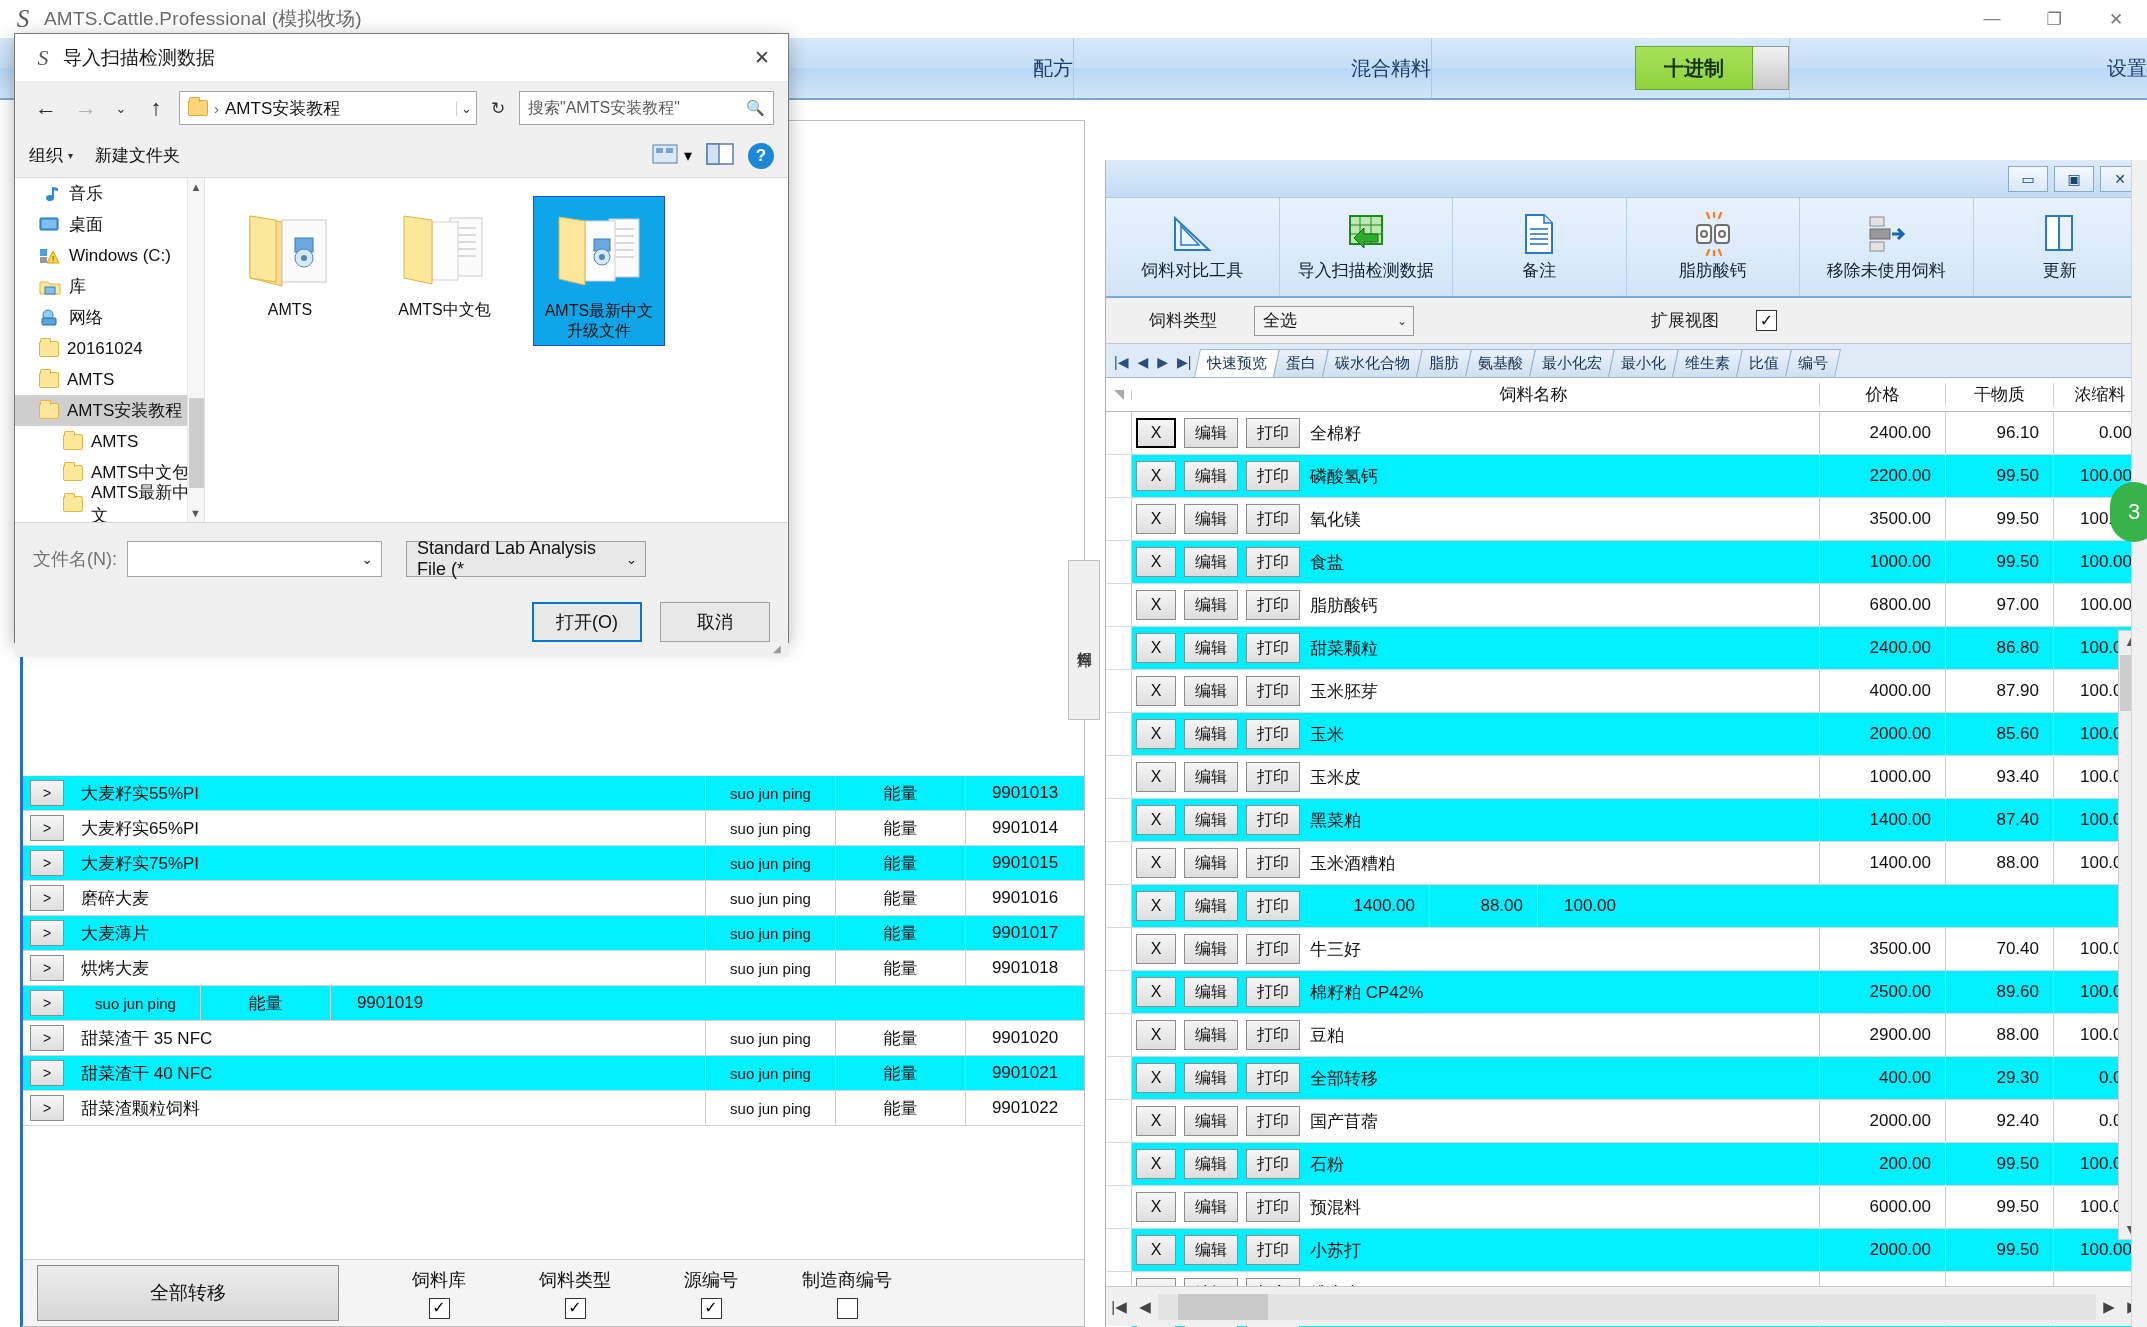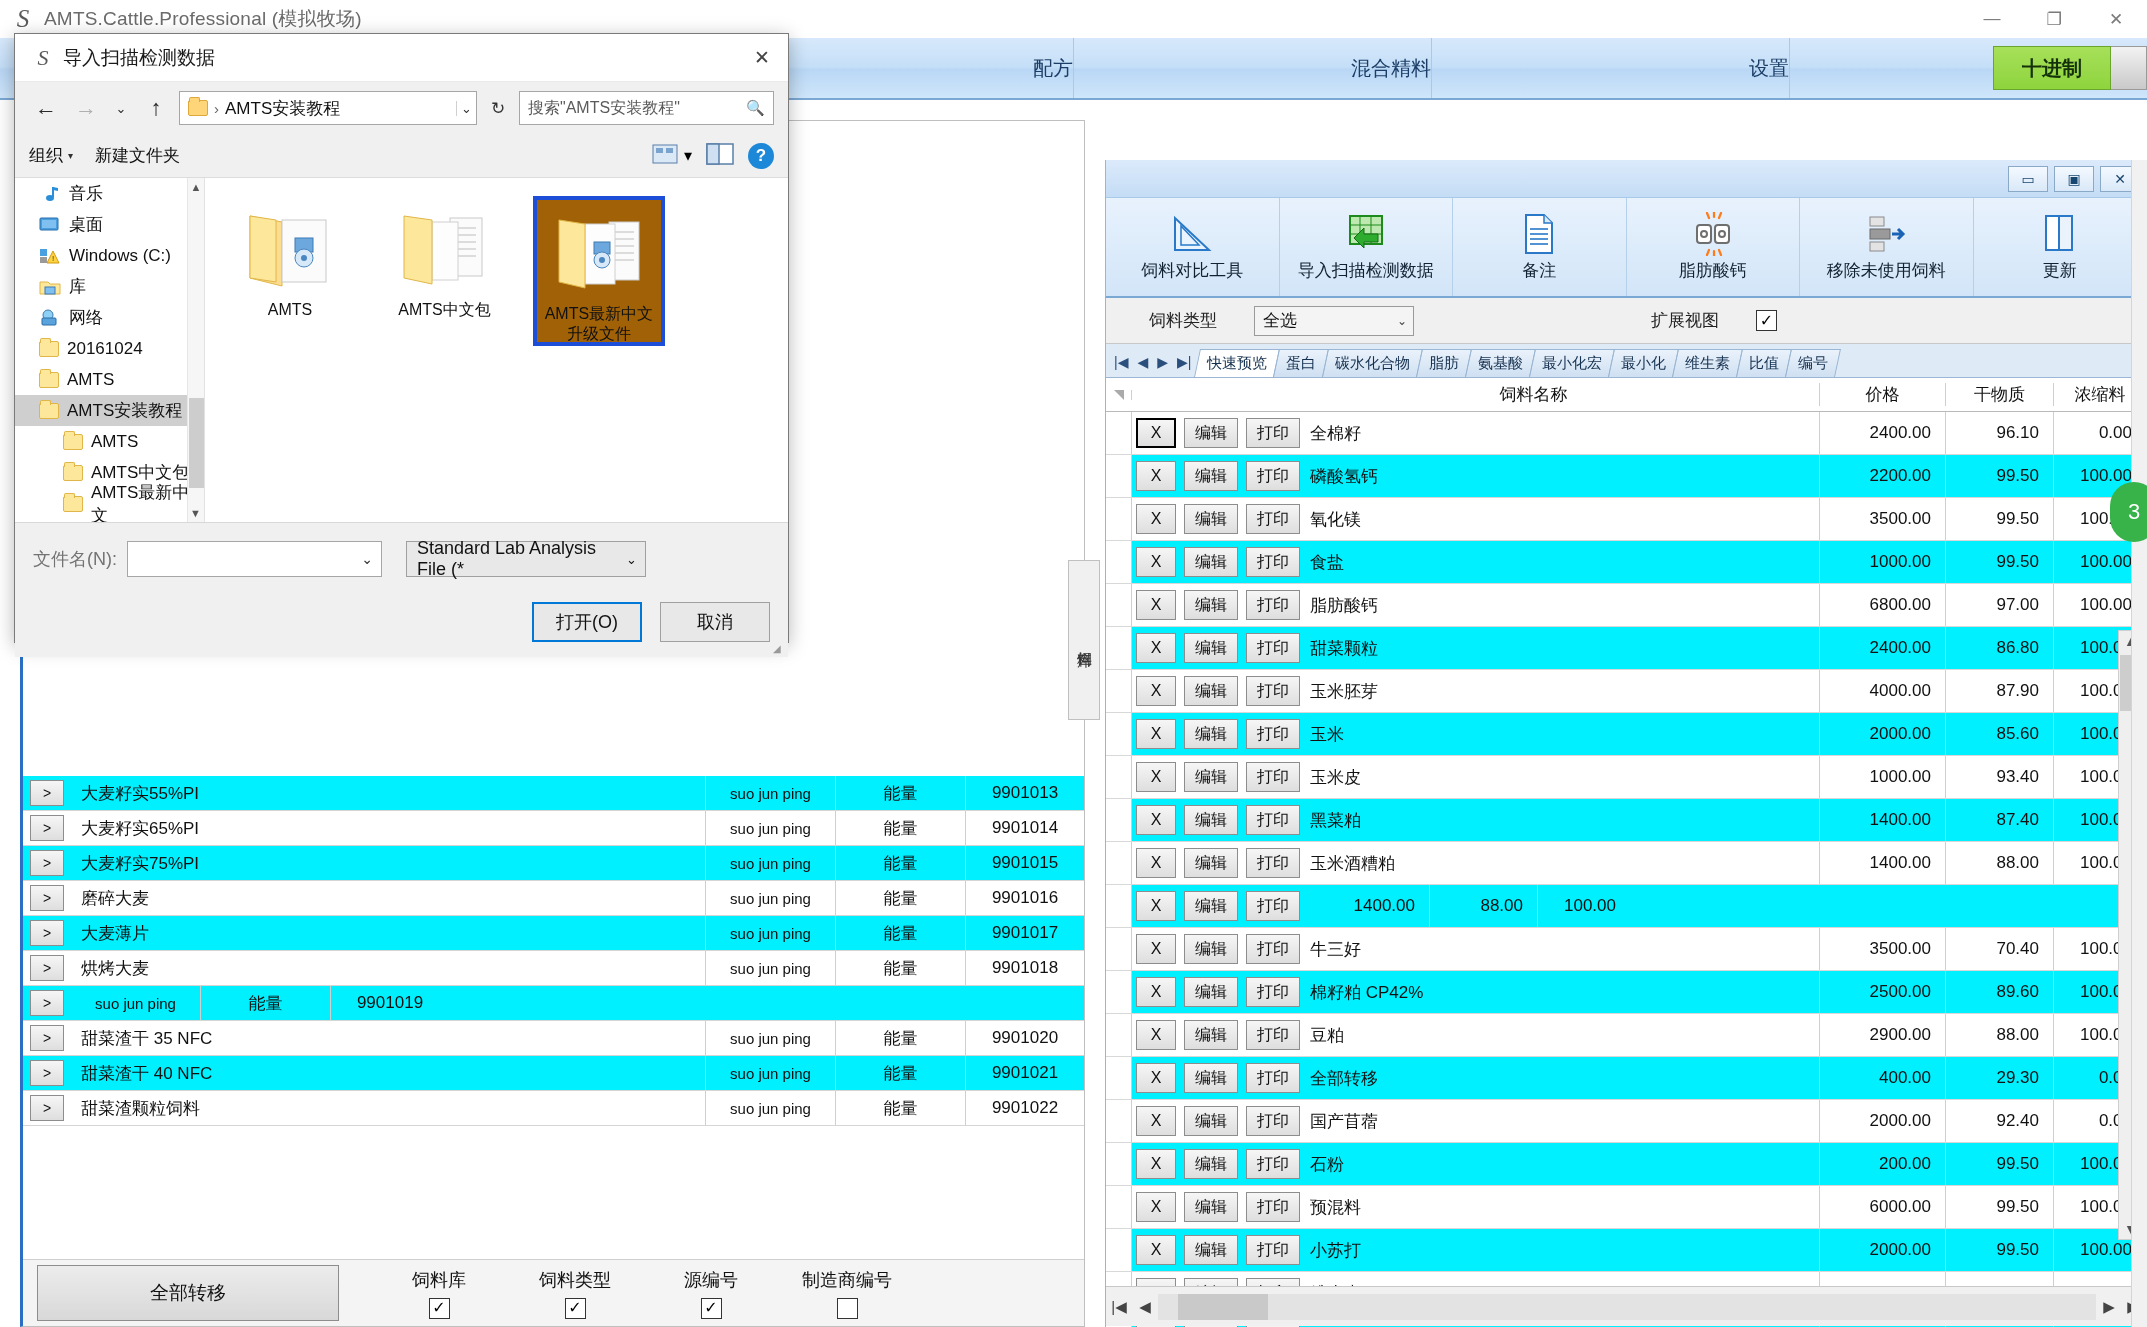--- a/index.html
+++ b/index.html
@@ -268,21 +268,21 @@
   .tfolder { width:20px; height:16px; background:#fde79a; border:1px solid #e0b648; border-radius:2px; position:relative; flex:0 0 20px;}
   .tfolder:after{content:"";position:absolute;left:0;top:-4px;width:9px;height:4px;background:#fde79a;border:1px solid #e0b648;border-bottom:none;border-radius:2px 2px 0 0;}
   .tscroll { position:absolute; right:0; top:0; width:17px; height:100%; background:#f6f6f6; border-left:1px solid #e6e6e6;}
   .tscroll .tarrow{ height:18px; text-align:center; font-size:11px; color:#555; line-height:18px;}
   .tscroll .tthumb{ position:absolute; left:1px; top:220px; width:15px; height:90px; background:#cdcdcd;}
 
   .dlg-files { flex:1 1 auto; background:#fff; position:relative; padding:18px 0 0 10px; }
   .fileitem { width:132px; height:150px; display:inline-flex; flex-direction:column;
               align-items:center; justify-content:flex-start; gap:8px; margin:0 9px; vertical-align:top;
               padding-top:6px; }
-  .fileitem.sel { background:#a16207; border:4px solid #1d4ed8; }
+  .fileitem.sel { background:#0ea5e9; border:1px solid #1d4ed8; }
   .flabel { font-size:16px; color:#111; text-align:center; line-height:1.25; width:118px; }
 
   .dlg-fn { height:72px; display:flex; align-items:center; background:#f0f0f0; padding:0 18px; }
   .fnlabel { font-size:18px; color:#737373; margin-right:10px; }
   .fninput { width:255px; height:36px; background:#fff; border:1px solid #a6a6a6;
              display:flex; align-items:center; justify-content:flex-end; padding-right:8px; }
   .fninput .v { font-size:14px; color:#333; }
   .typecombo { width:240px; height:36px; margin-left:24px; background:#e8e8e8; border:1px solid #a0a0a0;
                display:flex; align-items:center; justify-content:space-between; padding:0 8px 0 10px;
                font-size:18px; color:#111; }
@@ -322,28 +322,28 @@
     </div>
     <div class="rtab">
       <span>饲料</span>
     </div>
     <div class="rtab">
       <span>配方</span>
     </div>
     <div class="rtab">
       <span>混合精料</span>
     </div>
-    <div class="rtab">
-      <span>设置</span>
-    </div>
     <div class="rtab active">
       <div class="pill">
         <div class="pill-main">十进制</div>
         <div class="pill-side"></div>
       </div>
+    </div>
+    <div class="rtab">
+      <span>设置</span>
     </div>
   </div>
 
   <div class="leftpanel">
     <div id="left-rows">
         <div style="height: 655px;"></div>
         <div class="lrow alt">
           <div class="l-arrow">
             <div class="arrowbtn">&gt;</div>
           </div>

